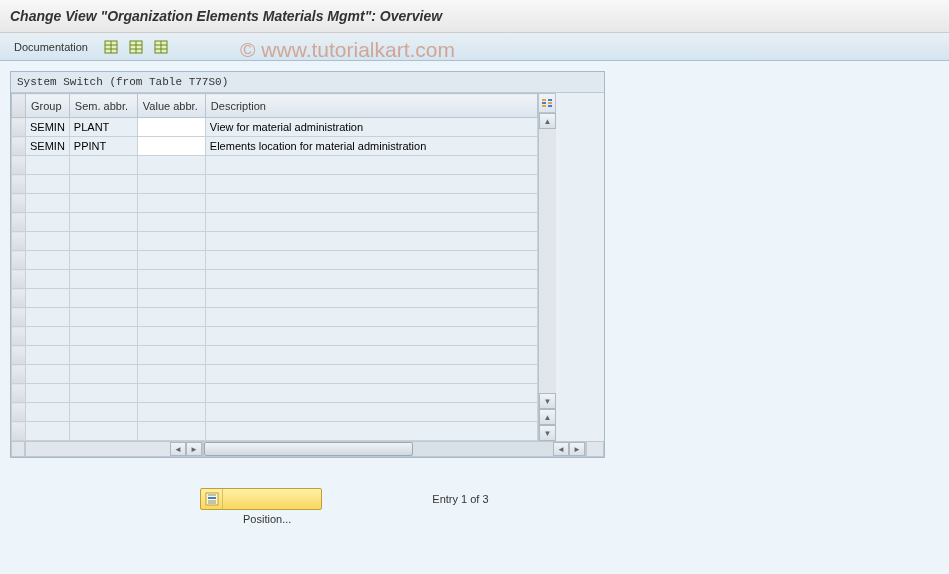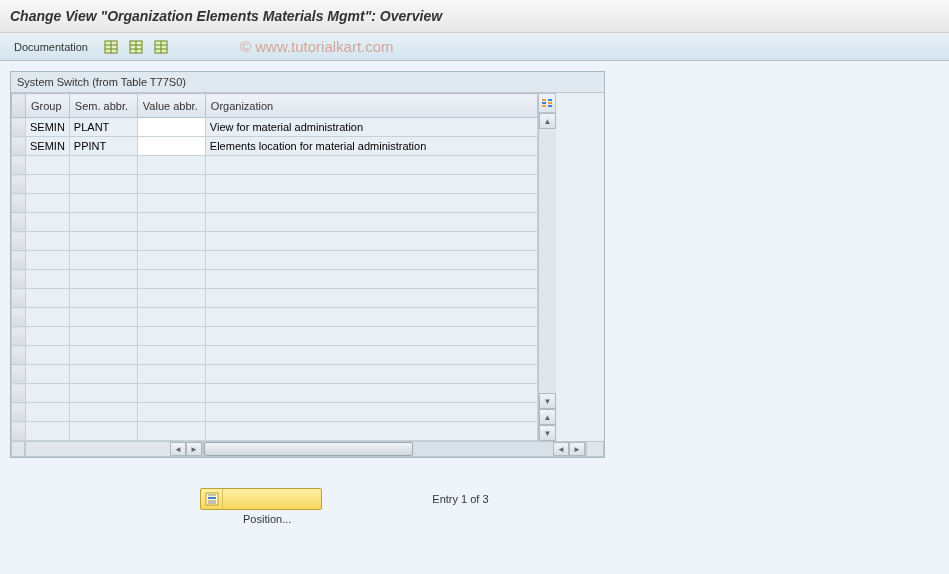--- a/index.html
+++ b/index.html
@@ -56,20 +56,21 @@
     .grid-panel {
       background: #e8eff5;
       border: 1px solid #a8b8c8;
       width: 595px;
     }
     .grid-title {
       background: #e0e8f0;
       padding: 4px 6px;
       color: #333;
       border-bottom: 1px solid #c0c8d0;
+      font-family: Liberation Mono, monospace;
     }
     .grid-container {
       display: flex;
     }
     .grid-table {
       border-collapse: collapse;
     }
     .grid-table th {
       background: linear-gradient(to bottom, #f0f4f8, #dce4ec);
       border: 1px solid #b8c4d0;
@@ -217,21 +218,21 @@
       color: #333;
       margin-top: 40px;
     }
     .entry-text {
       color: #333;
     }
     .watermark {
       position: absolute;
       top: 38px;
       left: 240px;
-      font-size: 15px;
+      font-size: 21px;
       color: rgba(200, 100, 60, 0.5);
       pointer-events: none;
       z-index: 100;
     }
   </style>
 </head>
 <body>
 
 <div class="title-bar">
   <span class="title-text">Change View "Organization Elements Materials Mgmt": Overview</span>
@@ -271,21 +272,21 @@
   <div class="grid-panel">
     <div class="grid-title">System Switch (from Table T77S0)</div>
     <div class="grid-container">
       <table class="grid-table">
         <thead>
           <tr>
             <th class="row-selector"></th>
             <th class="col-group">Group</th>
             <th class="col-sem">Sem. abbr.</th>
             <th class="col-value">Value abbr.</th>
-            <th class="col-desc">Organization</th>
+            <th class="col-desc">Description</th>
           </tr>
         </thead>
         <tbody id="grid-body">
             <tr>
               <td class="row-selector"></td>
               <td>SEMIN</td>
               <td>PLANT</td>
               <td class="cell-editable"></td>
               <td>View for material administration</td>
             </tr>

